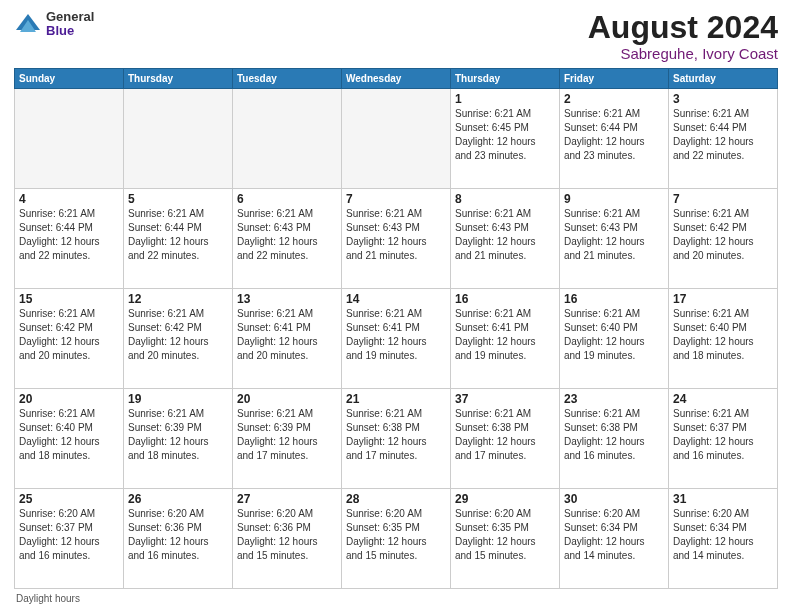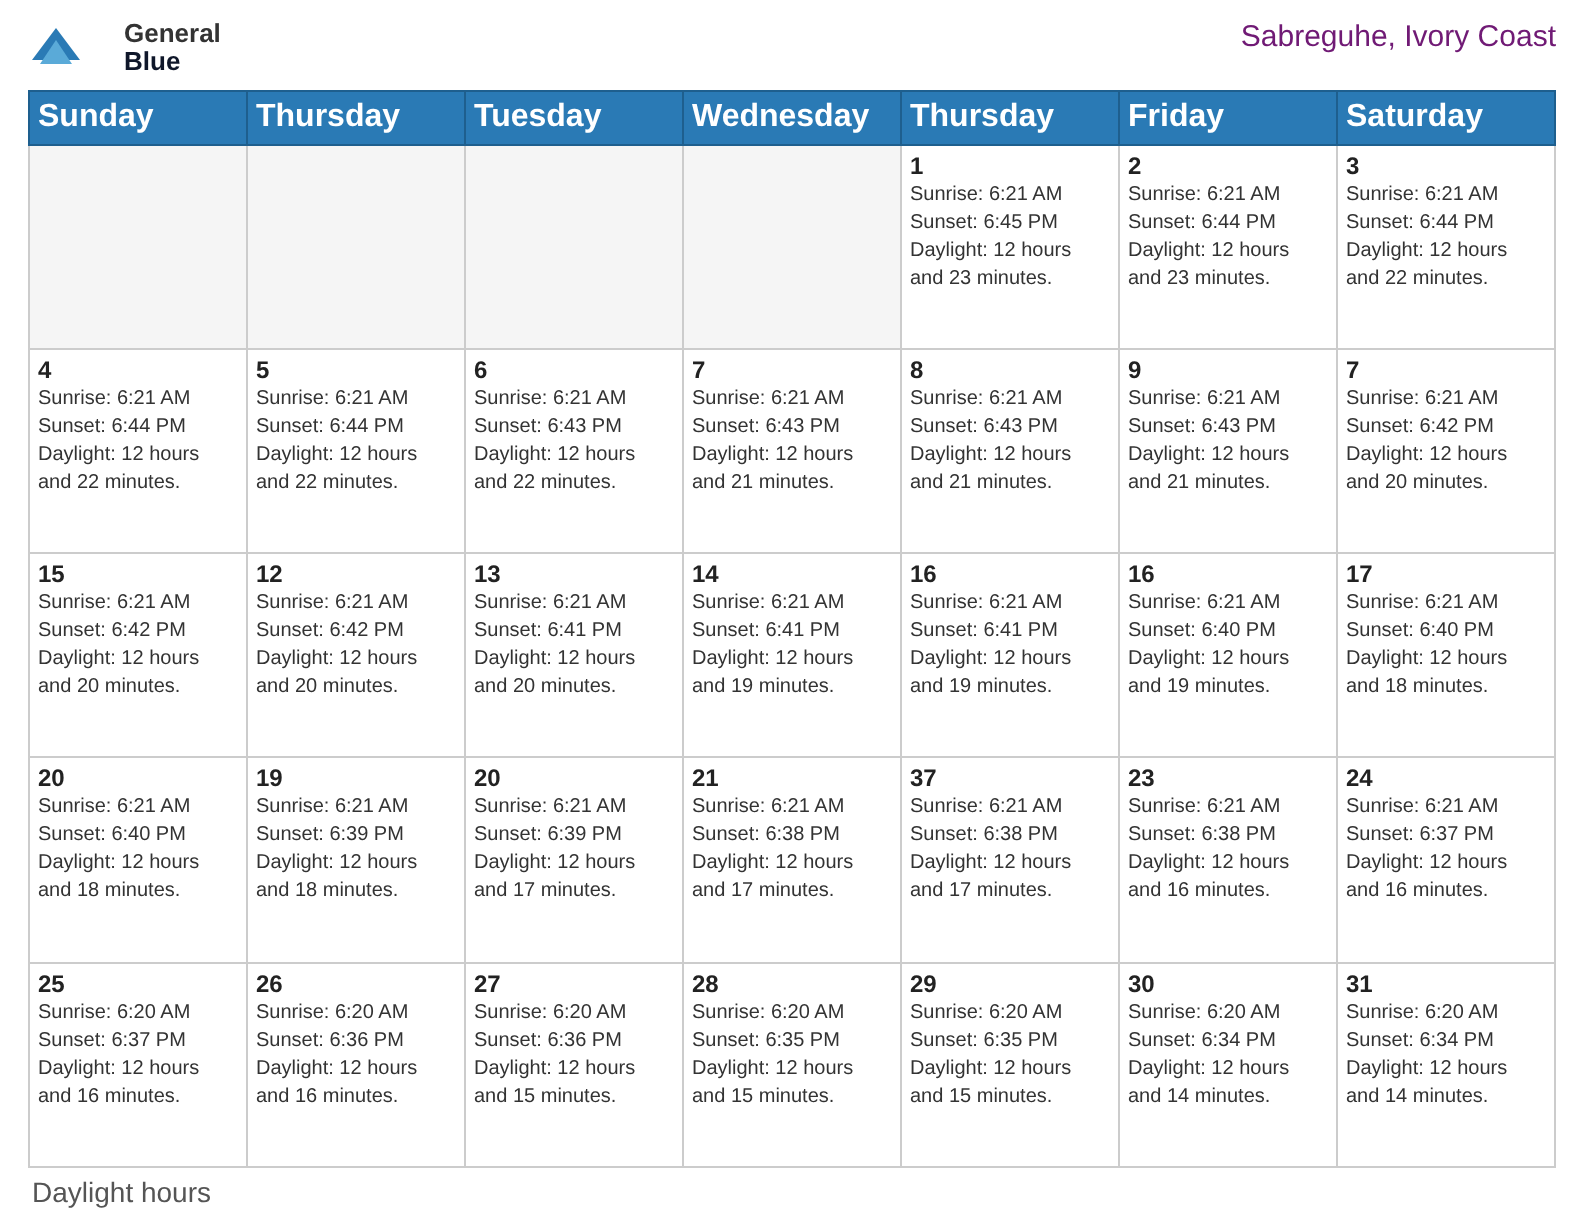--- a/index.html
+++ b/index.html
@@ -19,31 +19,31 @@
     }
     .header {
       display: flex;
       justify-content: space-between;
       align-items: flex-start;
       margin-bottom: 6px;
     }
     .logo {
       display: flex;
       align-items: center;
-      gap: 20px;
+      gap: 4px;
     }
     .logo-text {
       display: flex;
       flex-direction: column;
       font-size: 13px;
       font-weight: bold;
       line-height: 1.1;
     }
     .logo-text span:first-child { color: #333; }
-    .logo-text span:last-child { color: #0f172a; }
+    .logo-text span:last-child { color: #4c1d95; }
     .logo-icon {
       width: 28px;
       height: 28px;
     }
     .title-block {
       text-align: right;
     }
     .title-block h1 {
       font-size: 32px;
       font-weight: bold;
@@ -58,21 +58,21 @@
     .calendar {
       flex: 1;
       border: 1px solid #ccc;
       border-collapse: collapse;
       width: 100%;
       table-layout: fixed;
     }
     .calendar th {
       background: #2a7ab5;
       color: #fff;
-      font-size: 16px;
+      font-size: 10px;
       font-weight: bold;
       padding: 4px 4px;
       text-align: left;
       border: 1px solid #1e5f8e;
     }
     .calendar td {
       border: 1px solid #ccc;
       vertical-align: top;
       padding: 3px 4px;
       font-size: 9.5px;
@@ -89,21 +89,21 @@
       color: #222;
       display: block;
       margin-bottom: 1px;
     }
     .day-info {
       font-size: 10px;
       line-height: 1.4;
       color: #333;
     }
     .footer-note {
-      font-size: 14px;
+      font-size: 10px;
       color: #555;
       margin-top: 4px;
       padding-left: 2px;
     }
   </style>
 </head>
 <body>
 
 <div class="page">
   <div class="header">
@@ -111,20 +111,21 @@
       <svg class="logo-icon" viewBox="0 0 28 28">
         <polygon points="14,4 26,20 2,20" fill="#2a7ab5"></polygon>
         <polygon points="14,10 22,22 6,22" fill="#5aaad8"></polygon>
       </svg>
       <div class="logo-text">
         <span>General</span>
         <span>Blue</span>
       </div>
     </div>
     <div class="title-block">
+      <h1>August 2024</h1>
       <h2>Sabreguhe, Ivory Coast</h2>
     </div>
   </div>
 
   <table class="calendar">
     <thead>
       <tr>
       <th>Sunday</th>
           <th>Thursday</th>
           <th>Tuesday</th>

